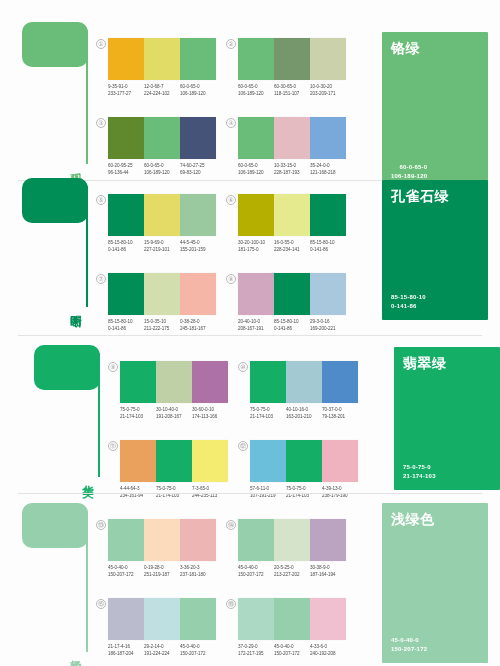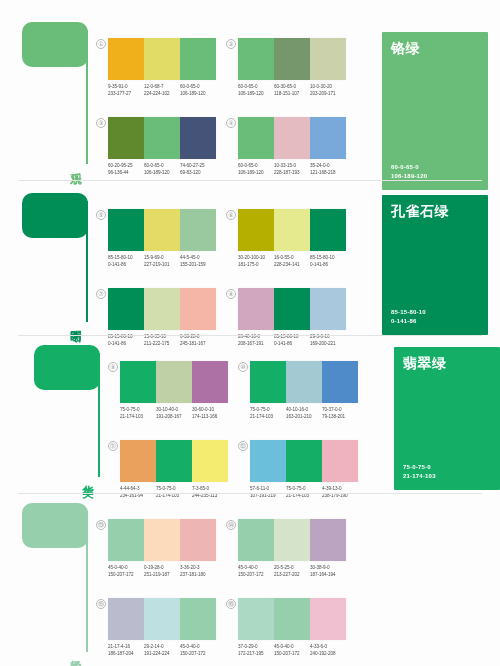--- a/index.html
+++ b/index.html
@@ -194,30 +194,30 @@
           <div>
             <div class="cmyk">10-33-15-0</div>
             <div class="rgb">228-187-193</div>
           </div>
           <div>
             <div class="cmyk">35-24-0-0</div>
             <div class="rgb">121-168-218</div>
           </div>
         </div>
       </div>
-      <div class="feature" style="background: rgb(106, 189, 120); top: 22px; height: 158px;">
+      <div class="feature" style="background: rgb(106, 189, 120); top: 22px; height: 158px; text-align: right;">
         <div class="fname">铬绿</div>
         <div class="fcodes">
           <div>60-0-65-0</div>
           <div>106-189-120</div>
         </div>
       </div>
     </div>
     <div class="divider" style="top: 180px;"></div>
-    <div class="row r2" style="position: absolute; left: 0px; top: 181px; height: 155px;">
+    <div class="row r2" style="position: absolute; left: 0px; top: 166px; height: 155px;">
       <div class="label-col" style="height: 131px;">
         <div class="tab" style="background: rgb(0, 141, 86);"></div>
         <div class="stem" style="background: rgb(0, 141, 86); height: 121px;"></div>
         <div class="vlabel" style="color: rgb(0, 141, 86);">明晰</div>
       </div>
       <div class="pal" style="left: 108px; top: 28px;">
         <div class="num">⑤</div>
         <div class="swatches">
           <div style="background: rgb(0, 141, 86);"></div>
           <div style="background: rgb(227, 219, 101);"></div>
@@ -503,14 +503,21 @@
           <div>
             <div class="cmyk">45-0-40-0</div>
             <div class="rgb">150-207-172</div>
           </div>
           <div>
             <div class="cmyk">4-33-6-0</div>
             <div class="rgb">240-192-208</div>
           </div>
         </div>
       </div>
+      <div class="feature" style="background: rgb(150, 207, 172); top: 12px; height: 160px;">
+        <div class="fname">浅绿色</div>
+        <div class="fcodes">
+          <div>45-0-40-0</div>
+          <div>150-207-172</div>
+        </div>
+      </div>
     </div>
   </div>
 
 </body></html>

